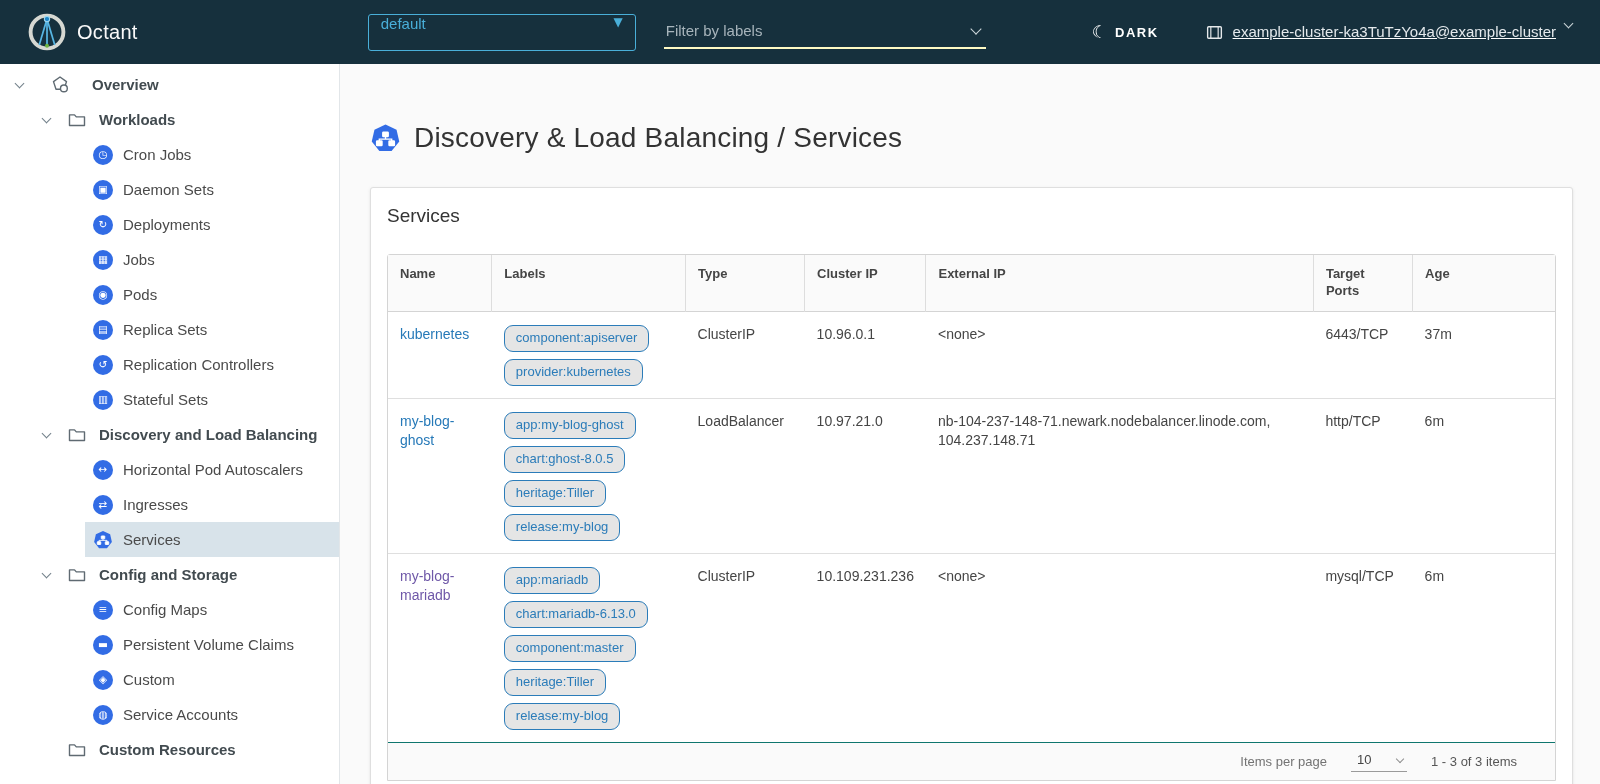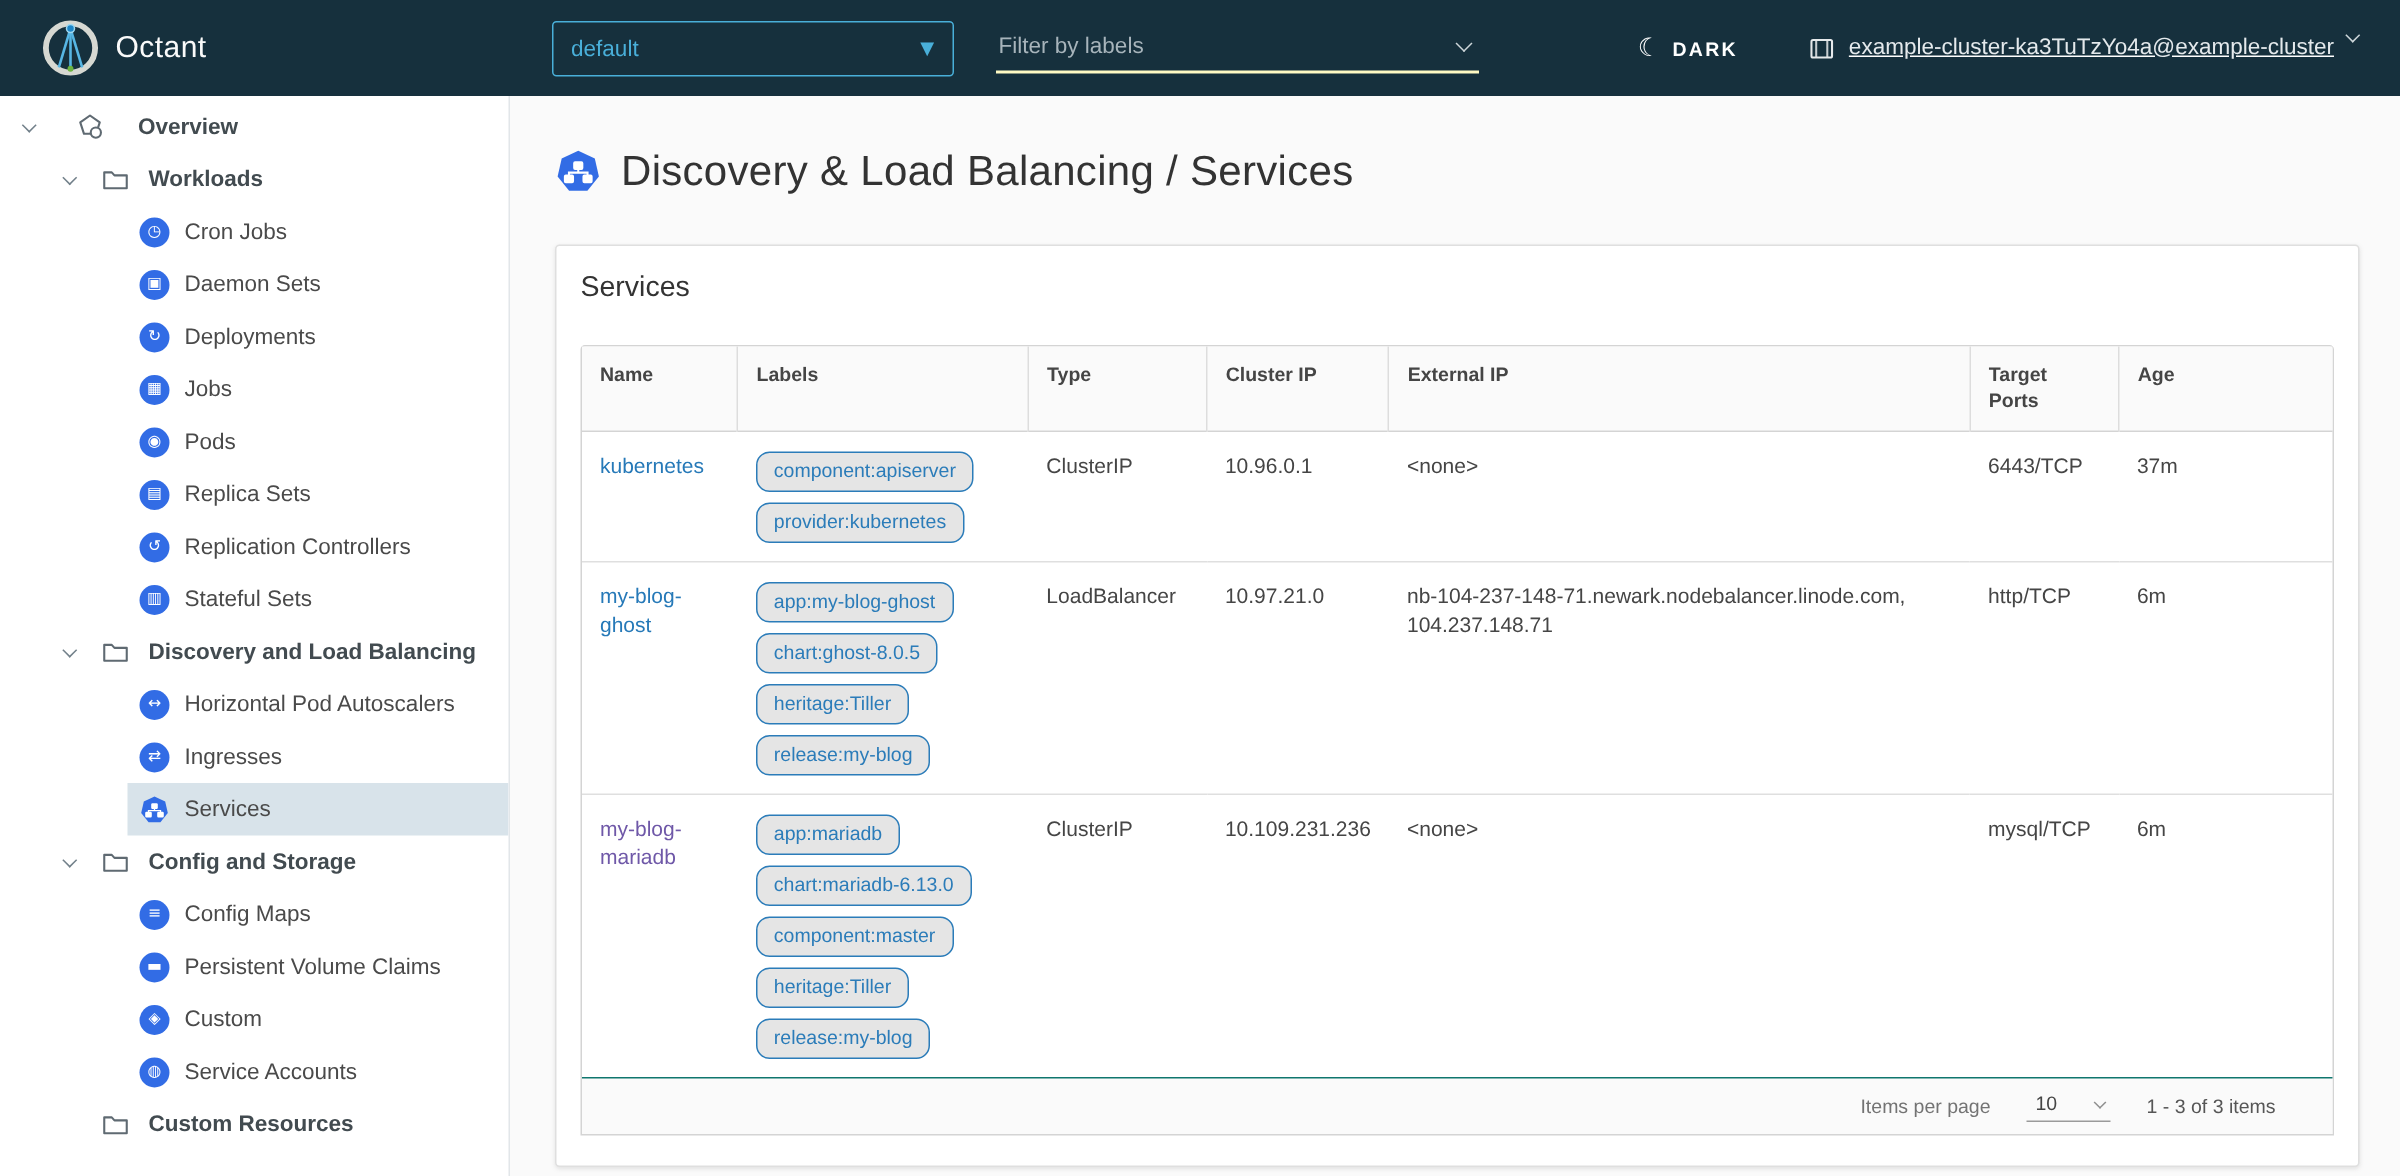--- a/index.html
+++ b/index.html
@@ -12,21 +12,21 @@
 
   
   .header {
     height:64px; background:#16303d; display:flex; align-items:center;
     padding:0 28px; color:#fff; position:relative; z-index:5;
   }
   .brand { display:flex; align-items:center; gap:11px; }
   .brand-name { font-size:20px; font-weight:400; letter-spacing:0.3px; color:#fafafa;text-align:right; }
   .ns-select {
     margin-left:230px; width:268px; height:37px; border:1px solid #49afd9;
-    border-radius:3px; display:flex; align-items:center; justify-content:space-between;
+    border-radius:3px; display:flex; align-items:flex-start; justify-content:space-between;
     padding:0 12px; color:#49afd9; font-size:15px; cursor:pointer;
   }
   .ns-caret { color:#49afd9; font-size:12px; }
   .filter-box { margin-left:28px; width:322px; position:relative; }
   .filter-input {
     width:100%; background:transparent; border:none; outline:none;
     border-bottom:2px solid #fef9c3; color:#fde047; font-size:15px;
     padding:6px 26px 8px 2px; font-family:"Liberation Sans",sans-serif;
   }
   .filter-input::placeholder { color:#a7b4bb; opacity:1; }
@@ -61,21 +61,21 @@
   .lvl3 { margin-left:85px; padding-left:8px; gap:10px; }
   .lvl3.selected { background:#d8e3ea; }
   .k8s-ico {
     width:20px; height:20px; border-radius:50%; background:#326ce5; flex:none;
     display:flex; align-items:center; justify-content:center;
   }
   .k8s-ico i { font-style:normal; color:#fff; font-size:10.5px; line-height:1; }
   .svg-ico { width:20px; height:20px; flex:none; display:flex; }
 
   
-  .title-row { display:flex; align-items:center; gap:13px; }
+  .title-row { display:flex; align-items:center; gap:13px;margin-top:24px; }
   .page-title { font-size:28px; font-weight:400; color:#333; letter-spacing:0.2px; }
   .title-ico { width:31px; height:31px; display:flex; }
 
   .card {
     margin-top:33px; background:#fff; border:1px solid #dfdfdf; border-radius:3px;
     box-shadow:0 1px 3px rgba(120,120,120,0.18); padding:15px 16px 20px;
   }
   .card-title { font-size:19px; font-weight:400; color:#333; margin:2px 0 27px; }
 
   .datagrid { border:1px solid #d4d4d4; border-radius:3px 3px 0 0; }

